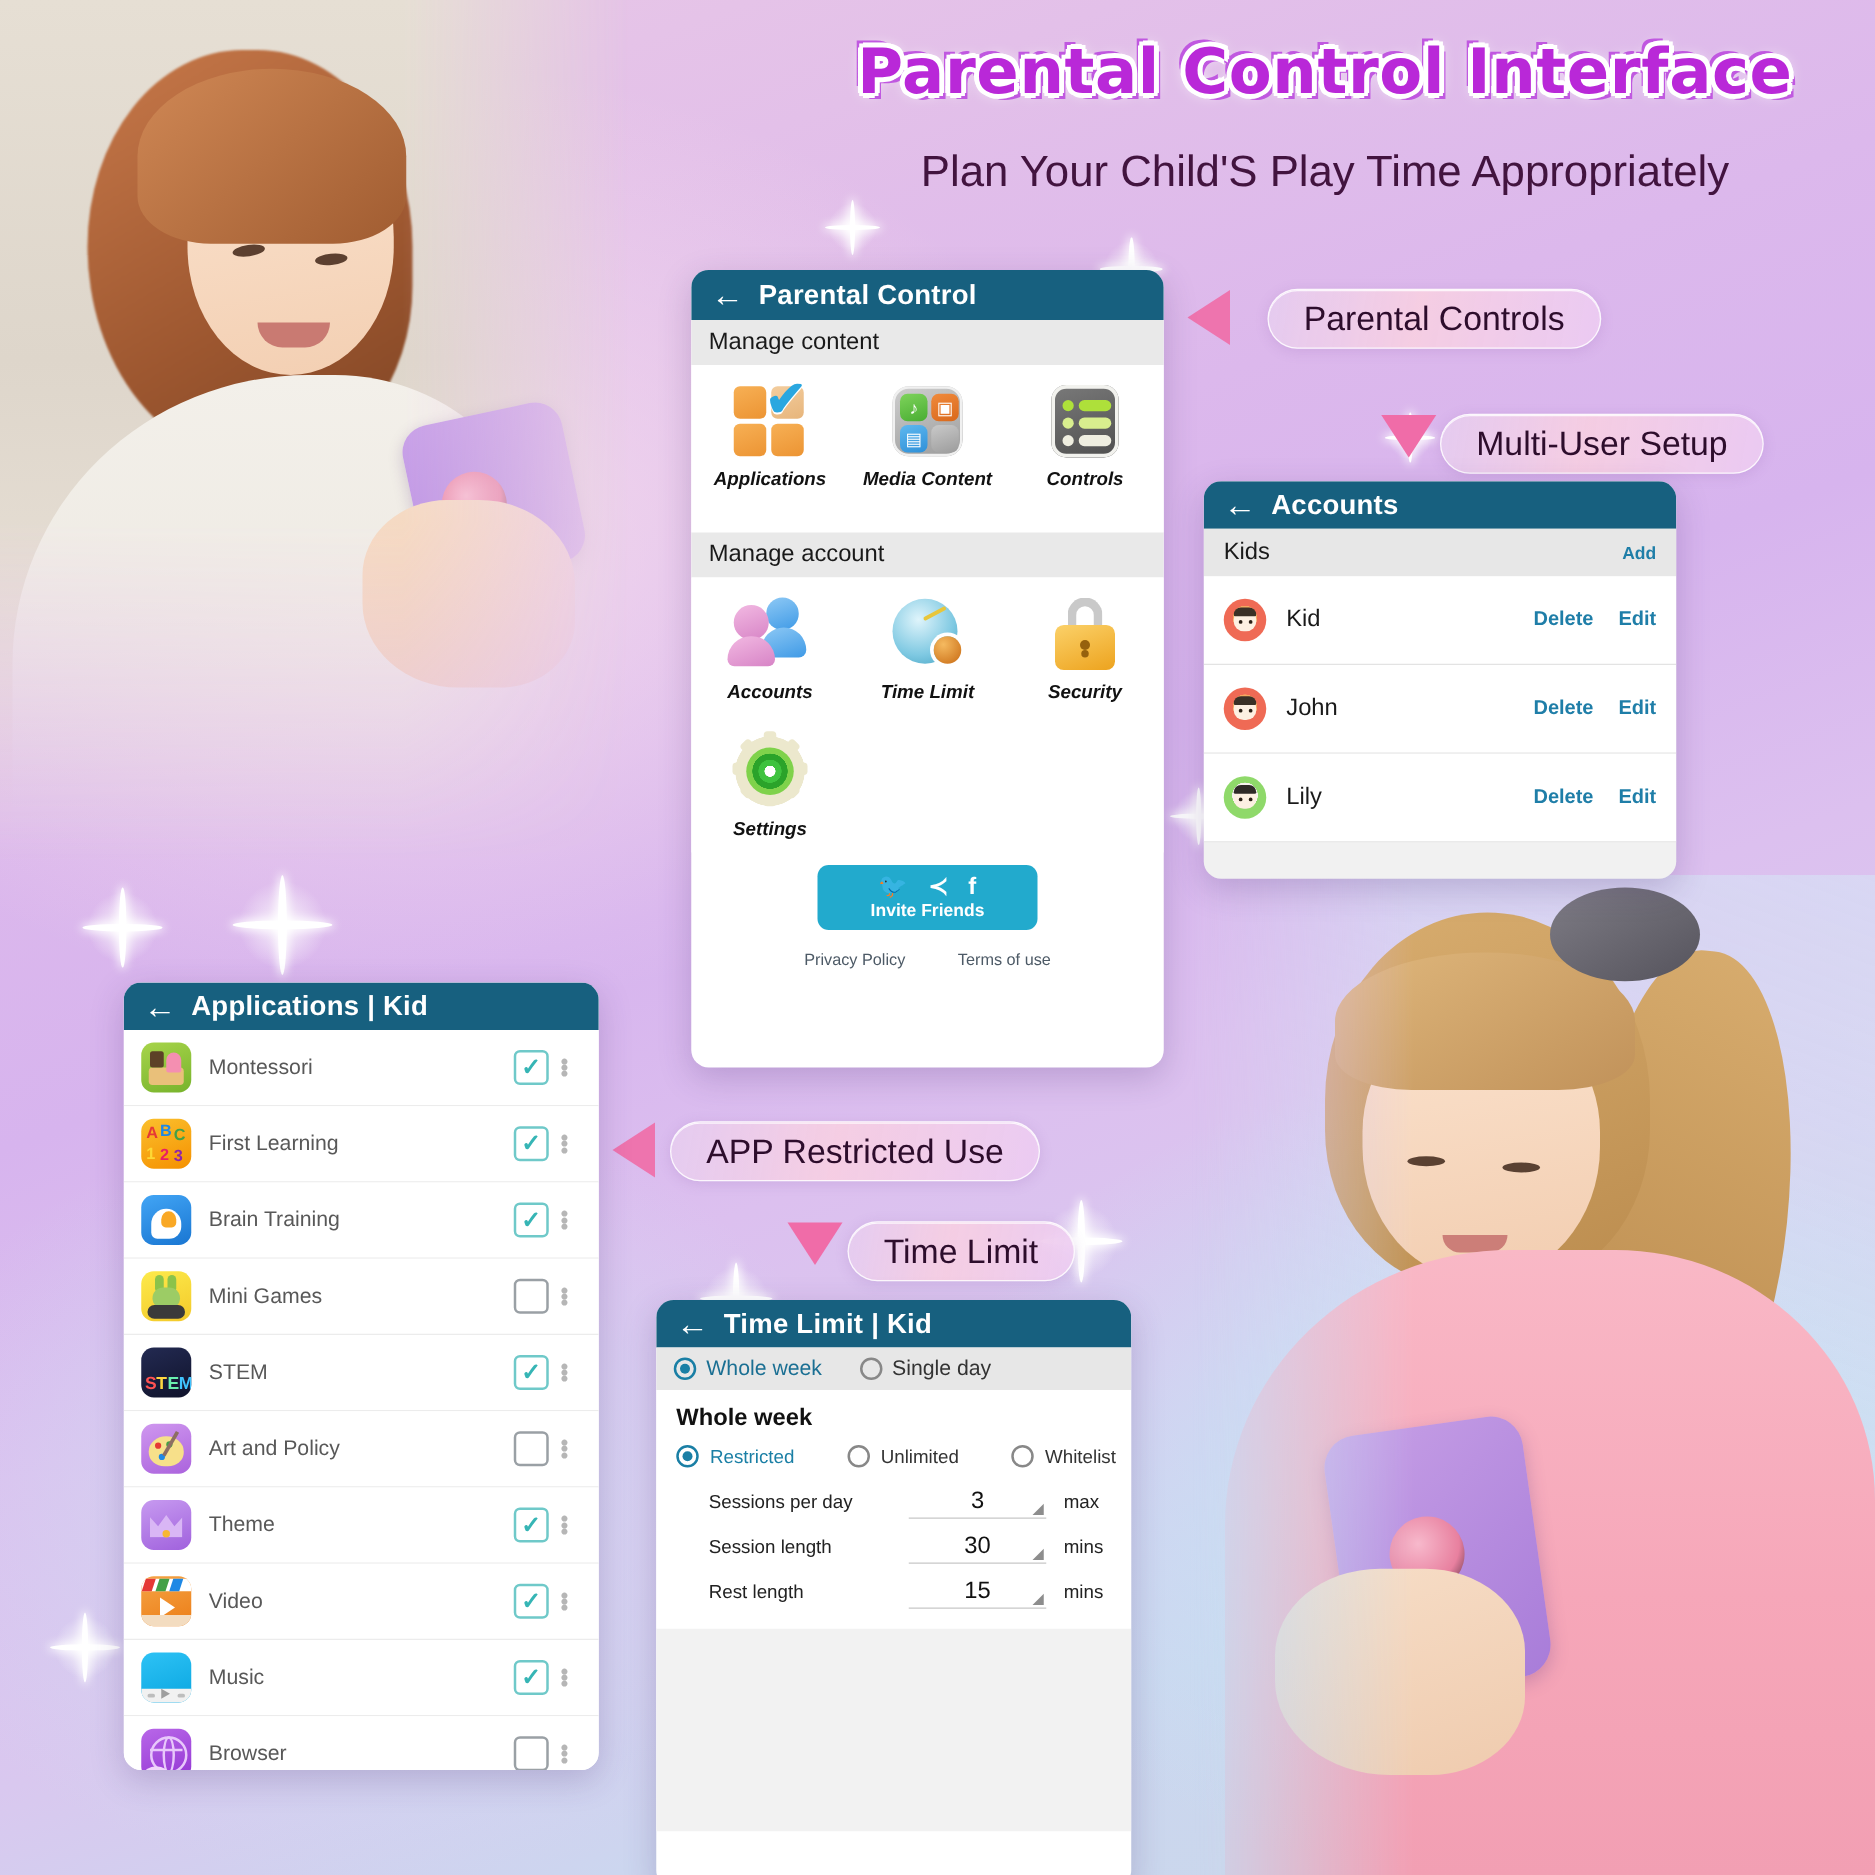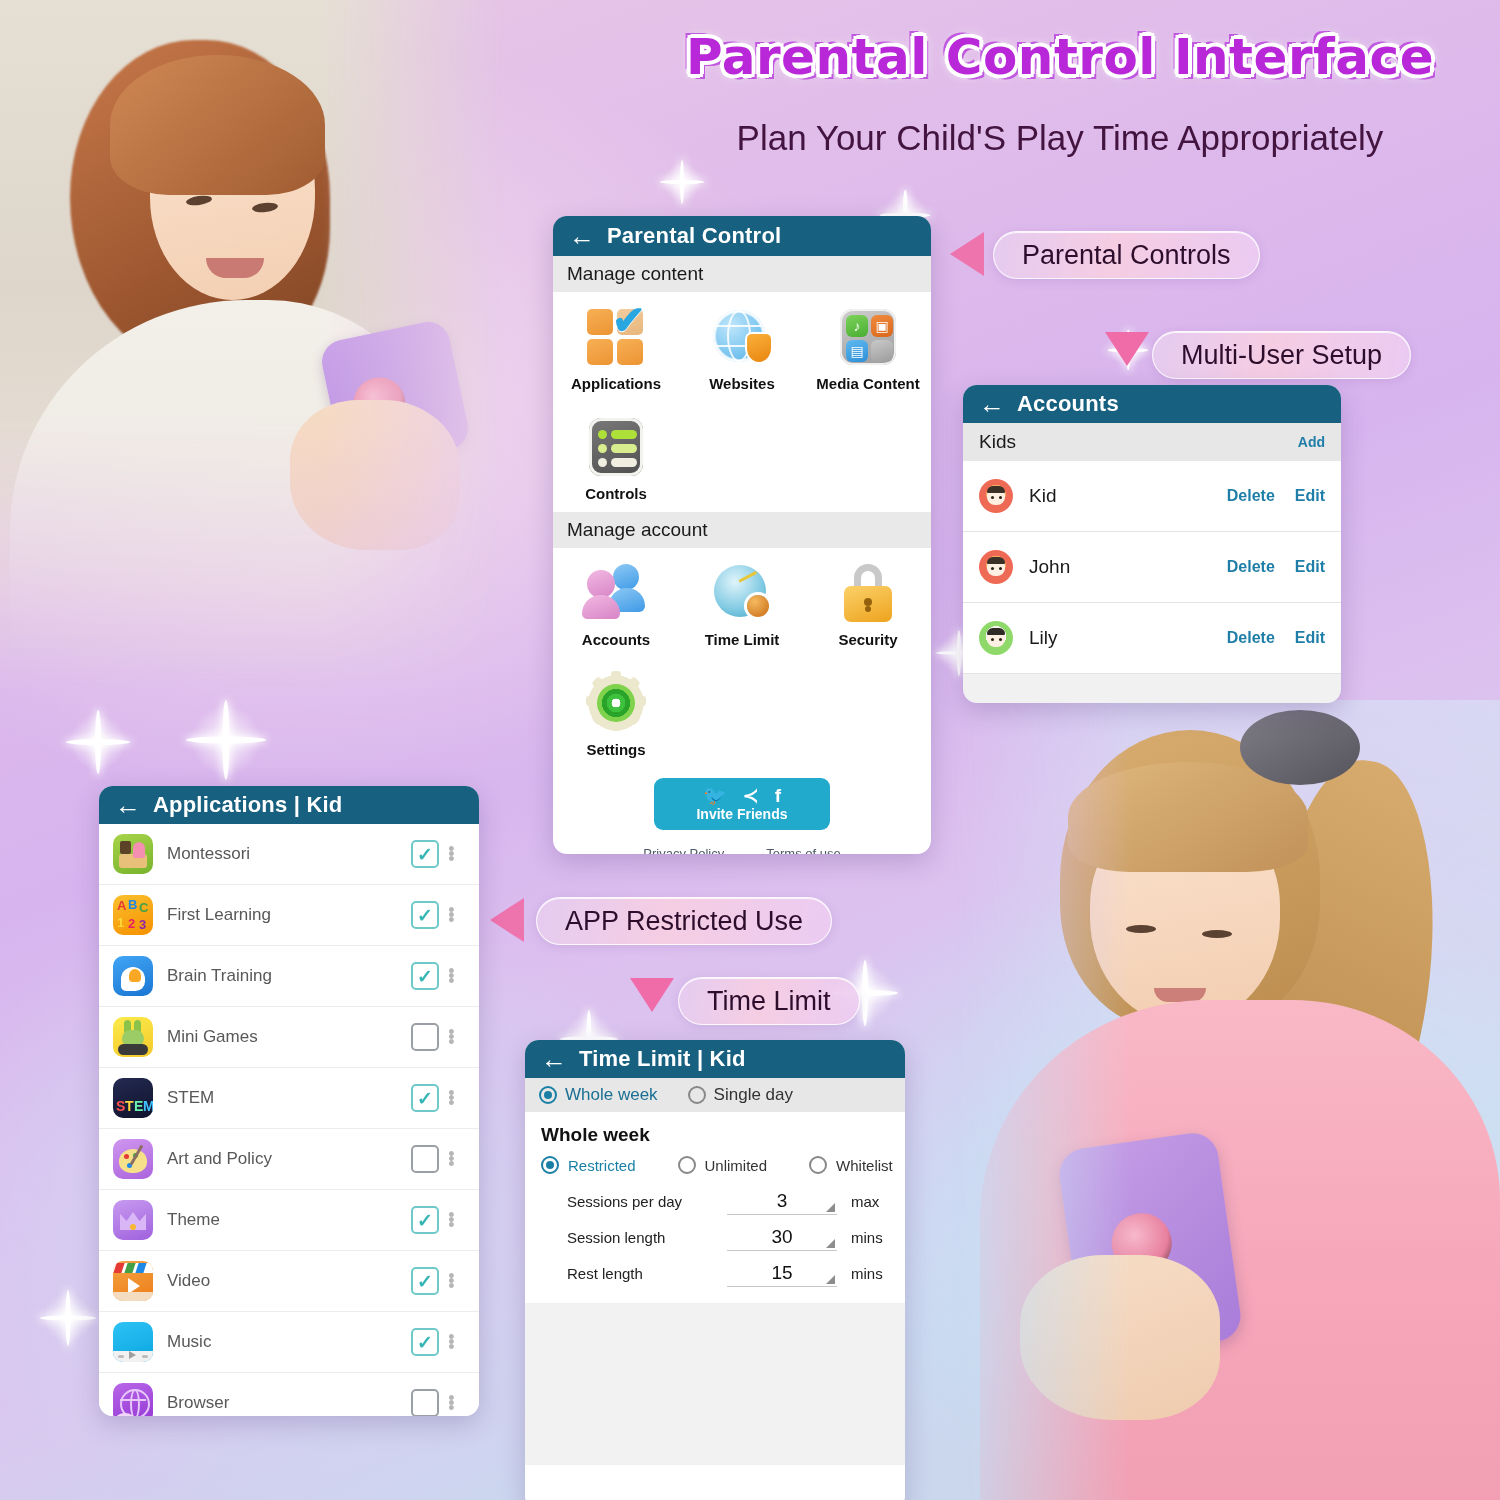--- a/index.html
+++ b/index.html
@@ -106,21 +106,21 @@
   .bar .back{font-size:26px;line-height:1;font-weight:bold;}
   .bar .btitle{font-size:22px;font-weight:bold;letter-spacing:.2px;}
   .section-head{background:#e9e9e9;color:#1a1a1a;font-size:19px;padding:7px 14px;}
 
   
   #card-parental{left:553px;top:216px;width:378px;height:638px;}
   #card-parental .bar{height:40px;}
   .grid3{display:grid;grid-template-columns:repeat(3,1fr);background:#fff;}
   .tile{display:flex;flex-direction:column;align-items:center;justify-content:flex-start;padding:14px 0 10px;}
   .tile .glyph{width:62px;height:62px;position:relative;margin-bottom:7px;}
-  .tile .tlabel{font-size:15px;font-weight:bold;color:#111;}
+  .tile .tlabel{font-size:15px;font-weight:bold;color:#111;font-style:italic;}
 
   
   .ic-apps .sq{position:absolute;width:26px;height:26px;border-radius:5px;background:linear-gradient(160deg,#f7b055,#ec9433);}
   .ic-apps .sq.a{left:2px;top:3px}.ic-apps .sq.b{left:32px;top:3px;background:linear-gradient(160deg,#f3cd9e,#e7b57b)}
   .ic-apps .sq.c{left:2px;top:33px}.ic-apps .sq.d{left:32px;top:33px}
   .ic-apps .chk{position:absolute;left:27px;top:-4px;width:36px;height:36px;color:#2aa7e0;font-size:40px;line-height:36px;font-weight:bold;text-shadow:0 1px 0 #fff;}
   
   .ic-web .globe{position:absolute;left:2px;top:4px;width:52px;height:52px;border-radius:50%;
     background:radial-gradient(circle at 35% 30%,#bfe6fb,#7ec7f0 55%,#4fa9e0 100%);
     box-shadow:inset 0 0 0 3px rgba(255,255,255,.55);}
@@ -274,21 +274,21 @@
 <div class="spark" style="left:880px;top:190px;width:50px;height:50px;"></div>
 <div class="spark" style="left:936px;top:630px;width:46px;height:46px;"></div>
 <div class="spark" style="left:1108px;top:330px;width:40px;height:40px;"></div>
 
 <div id="headline">
   <div class="title">Parental Control Interface</div>
   <div class="subtitle">Plan Your Child'S Play Time Appropriately</div>
 </div>
 
 <div class="tri tri-left" style="left:950px;top:232px;"></div>
-<div class="pill" style="left:993px;top:231px;">Parental Controls</div>
+<div class="pill" style="left:1014px;top:231px;">Parental Controls</div>
 
 <div class="tri tri-down" style="left:1105px;top:332px;"></div>
 <div class="pill" style="left:1152px;top:331px;">Multi-User Setup</div>
 
 <div class="tri tri-left" style="left:490px;top:898px;"></div>
 <div class="pill" style="left:536px;top:897px;">APP Restricted Use</div>
 
 <div class="tri tri-down" style="left:630px;top:978px;"></div>
 <div class="pill" style="left:678px;top:977px;">Time Limit</div>
 
@@ -304,30 +304,20 @@
       <div class="glyph ic-apps">
         <div class="sq a"></div>
           <div class="sq b"></div>
           <div class="sq c"></div>
           <div class="sq d"></div>
         <div class="chk">✔</div>
       </div>
       <div class="tlabel">Applications</div>
     </div>
     <div class="tile">
-      <div class="glyph ic-web">
-        <div class="globe"></div>
-          <div class="m m1"></div>
-          <div class="m m2"></div>
-          <div class="m m3"></div>
-          <div class="shield"></div>
-      </div>
-      <div class="tlabel">Websites</div>
-    </div>
-    <div class="tile">
       <div class="glyph ic-media">
         <div class="frame"></div>
         <div class="m m1">♪</div>
           <div class="m m2">▣</div>
           <div class="m m3">▤</div>
           <div class="m m4"></div>
       </div>
       <div class="tlabel">Media Content</div>
     </div>
     <div class="tile">

